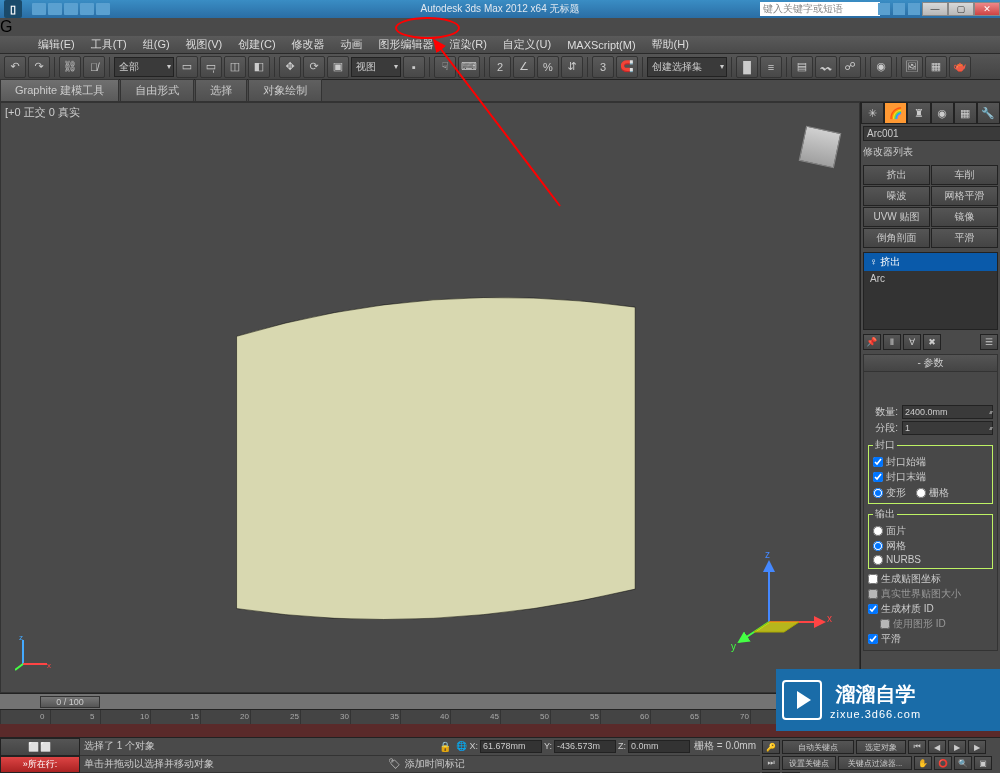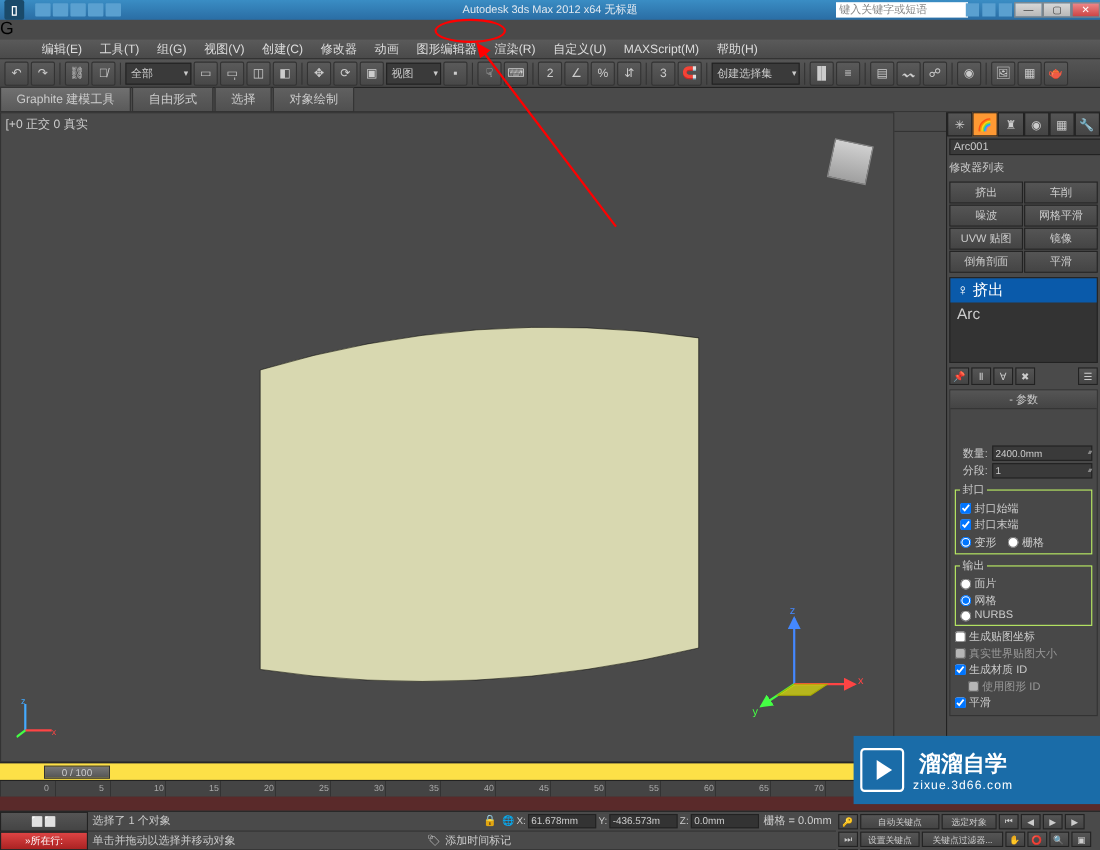--- a/index.html
+++ b/index.html
@@ -29,21 +29,21 @@
 .toolbar .dropdown { height: 20px; background: #3a3a3a; border: 1px solid #222; color: #ccc; font-size: 10px; padding: 0 14px 0 4px; position: relative; display:flex; align-items:center;}
 .toolbar .dropdown::after { content: "▾"; position: absolute; right: 2px; font-size: 8px; }
 
 
 .ribbon { height: 22px; background: #4a4a4a; display: flex; align-items: center; font-size: 11px; color: #ccc; border-bottom: 1px solid #333; }
 .ribbon .tab { padding: 3px 14px; background: linear-gradient(#606060,#505050); border: 1px solid #333; margin-right: 1px; }
 .ribbon .tab.active { background: linear-gradient(#707070,#5a5a5a); }
 .ribbon2 { height: 18px; background: #4a4a4a; border-bottom: 1px solid #333; font-size: 10px; color: #ccc; padding-left: 8px; display:flex; align-items:center; }
 
 
-.mainwrap { position: absolute; top: 102px; left: 0; right: 0; bottom: 80px; display: flex; gap: 47px; }
+.mainwrap { position: absolute; top: 102px; left: 0; right: 0; bottom: 80px; display: flex; }
 .viewport { flex: 1; background: #4a4a4a; position: relative; border: 1px solid #333; }
 .viewport-label { position: absolute; top: 2px; left: 4px; font-size: 11px; color: #ccc; }
 .viewport .surface { position: absolute; top: 175px; left: 210px; width: 440px; height: 350px; }
 .viewport .surface svg { width: 100%; height: 100%; }
 .viewport .axis { position: absolute; bottom: 20px; left: 14px; }
 .viewport .gizmo { position: absolute; bottom: 40px; right: 20px; }
 .viewport .viewcube { position: absolute; top: 20px; right: 14px; width: 50px; height: 50px; }
 .viewport .viewcube .cube { width: 36px; height: 36px; background: linear-gradient(#d0d0d0,#a0a0a0); border: 1px solid #888; margin: 6px auto; transform: rotate(12deg); }
 
 
@@ -54,40 +54,40 @@
 .cmdpanel { width: 140px; background: #4a4a4a; border-left: 1px solid #222; display: flex; flex-direction: column; font-size: 10px; color: #ccc; }
 .cmdpanel .tabs { height: 22px; display: flex; background: #3a3a3a; }
 .cmdpanel .tabs .ptab { flex: 1; border: 1px solid #222; display:flex;align-items:center;justify-content:center; font-size: 11px; background: linear-gradient(#555,#444); }
 .cmdpanel .tabs .ptab.active { background: #ff9933; }
 .cmdpanel .namebox { display: flex; margin: 2px; }
 .cmdpanel .namebox input { flex: 1; background: #3a3a3a; border: 1px solid #222; color: #ccc; font-size: 10px; padding: 1px 3px; }
 .cmdpanel .modlist { margin: 2px; }
 .cmdpanel .modbtns { display: grid; grid-template-columns: 1fr 1fr; gap: 1px; margin: 2px; }
 .cmdpanel .modbtns .mbtn { background: linear-gradient(#555,#444); border: 1px solid #222; text-align: center; padding: 2px 0; font-size: 10px; }
 .cmdpanel .stack { margin: 2px; height: 78px; background: #333; border: 1px solid #222; }
-.cmdpanel .stack .item { padding: 2px 6px; font-size: 14px; }
+.cmdpanel .stack .item { padding: 2px 6px; font-size: 10px; }
 .cmdpanel .stack .item.sel { background: #0a5aaa; color: #fff; }
 .cmdpanel .stackbtns { display: flex; margin: 2px; gap: 2px; }
 .cmdpanel .stackbtns .sbtn { width: 18px; height: 16px; background: linear-gradient(#555,#444); border: 1px solid #222; font-size:9px; display:flex;align-items:center;justify-content:center;}
 .cmdpanel .rollout { margin: 2px; border: 1px solid #333; background: #484848; }
 .cmdpanel .rollout .rhead { background: linear-gradient(#555,#444); text-align: center; padding: 1px; font-size: 10px; border-bottom: 1px solid #333;}
 .cmdpanel .rollout .rbody { padding: 3px 4px; margin-top: 28px; }
 .cmdpanel .param-row { display: flex; align-items: center; margin: 2px 0; font-size: 10px; }
 .cmdpanel .param-row .plabel { flex: 0 0 30px; text-align: right; margin-right: 4px; }
 .cmdpanel .param-row .spinner { flex: 1; height: 14px; background: #3a3a3a; border: 1px solid #222; color: #ccc; padding: 0 2px; font-size: 9px; display:flex; align-items:center; position:relative;}
 .cmdpanel .param-row .spinner::after { content:"▴▾"; position:absolute; right:1px; font-size:6px; line-height:6px; letter-spacing:-2px; color:#888;}
 .cmdpanel fieldset { border: 1px solid #bef264; margin: 3px 0; padding: 2px 4px; font-size: 10px; }
 .cmdpanel fieldset legend { padding: 0 2px; font-size: 10px; }
 .cmdpanel .chk, .cmdpanel .rad { display: flex; align-items: center; margin: 1px 0; gap: 3px; font-size: 10px;}
 .cmdpanel .chk input, .cmdpanel .rad input { width: 10px; height: 10px; }
 .cmdpanel .rad-row { display: flex; gap: 10px; }
 
 
 .timeline { position: absolute; bottom: 36px; left: 0; right: 0; height: 44px; background: #3a3a3a; border-top: 1px solid #222; }
-.timeline .slider { height: 16px; background: #fde047; border-bottom: 1px solid #222; position: relative; }
+.timeline .slider { height: 16px; background: #737373; border-bottom: 1px solid #222; position: relative; }
 .timeline .slider .handle { position: absolute; left: 40px; width: 60px; height: 12px; top: 2px; background: linear-gradient(#777,#555); border: 1px solid #333; font-size: 9px; text-align: center; color: #ccc; }
 .timeline .ruler { height: 14px; background: repeating-linear-gradient(90deg, #333 0, #333 1px, #444 1px, #444 50px); position:relative; font-size:8px; color:#aaa;}
 .timeline .ruler span{position:absolute; top:2px;}
 .timeline .track { height: 14px; background: #5a2a2a; }
 
 
 .statusbar { position: absolute; bottom: 0; left: 0; right: 0; height: 36px; background: #4a4a4a; border-top: 1px solid #222; display: flex; font-size: 10px; color: #ccc; }
 .statusbar .left { width: 80px; display:flex; flex-direction:column;}
 .statusbar .left .btn { flex:1; background: linear-gradient(#555,#444); border: 1px solid #222; font-size:9px; display:flex;align-items:center;justify-content:center;}
 .statusbar .left .btn.red { background: linear-gradient(#d44,#a22); color:#fff;}

